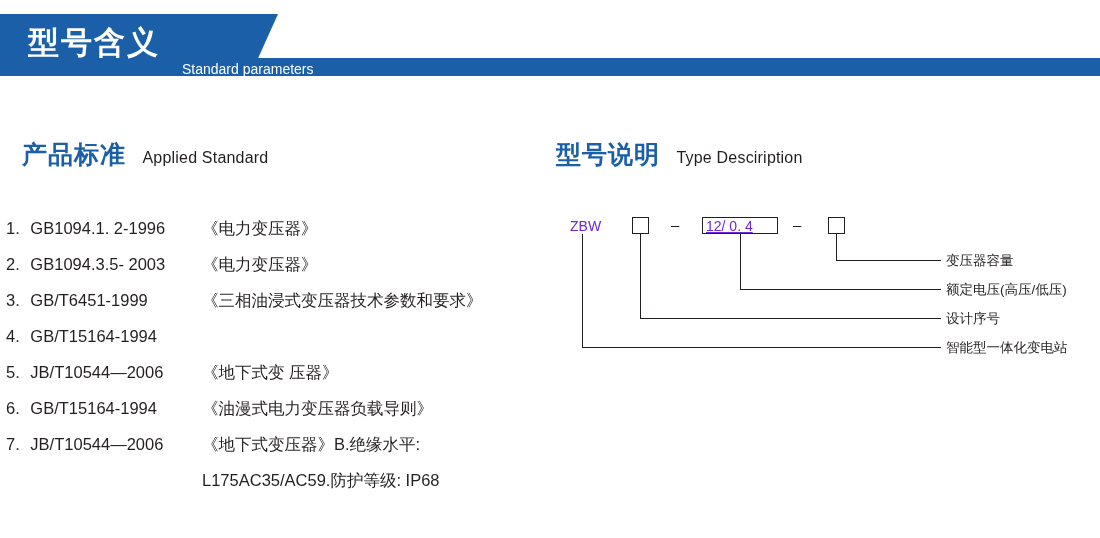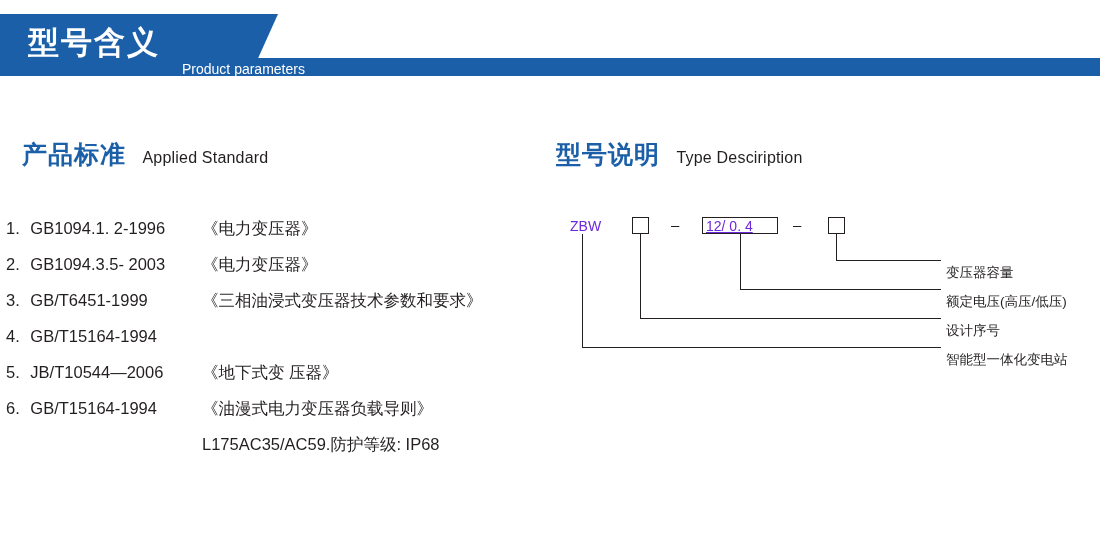--- a/index.html
+++ b/index.html
@@ -149,31 +149,30 @@
   .dash {
     position: absolute;
     font-size: 15px;
     color: #231f20;
   }
   .leg {
     position: absolute;
     font-size: 13.5px;
     color: #231f20;
     white-space: nowrap;
-    margin-top: 12px;
   }
 </style>
 </head>
 <body>
 
 <div class="banner">
   <div class="banner-bar"></div>
   <div class="banner-blue"></div>
   <div class="banner-title">型号含义</div>
-  <div class="banner-sub">Product parameters</div>
+  <div class="banner-sub">Standard parameters</div>
 </div>
 
 <div class="sec-head" id="std-head">
   <span class="cn">产品标准</span>
   <span class="en">Applied Standard</span>
 </div>
 
 <div class="sec-head" id="type-head">
   <span class="cn">型号说明</span>
   <span class="en">Type Desciription</span>
@@ -221,20 +220,27 @@
   </div>
 
   <div class="std-item std-item-wrap">
     <span class="code">
       <span style="margin-right: 6px;">6.</span>
       <span>GB/T15164-1994</span>
     </span>
     <span class="name">《油漫式电力变压器负载导则》</span>
   </div>
 
+  <div class="std-item std-item-wrap">
+    <span class="code">
+      <span style="margin-right: 6px;">7.</span>
+      <span>JB/T10544—2006</span>
+    </span>
+    <span class="name">《地下式变压器》B.绝缘水平:</span>
+  </div>
 
   <div class="std-cont">L175AC35/AC59.防护等级: IP68</div>
 </div>
 
 <div class="type-diagram">
 
   <div class="tok" style="left:14px; top:13px;">ZBW</div>
 
   <div class="box" style="left:76px; top:12px; width:17px; height:17px;"></div>
 

